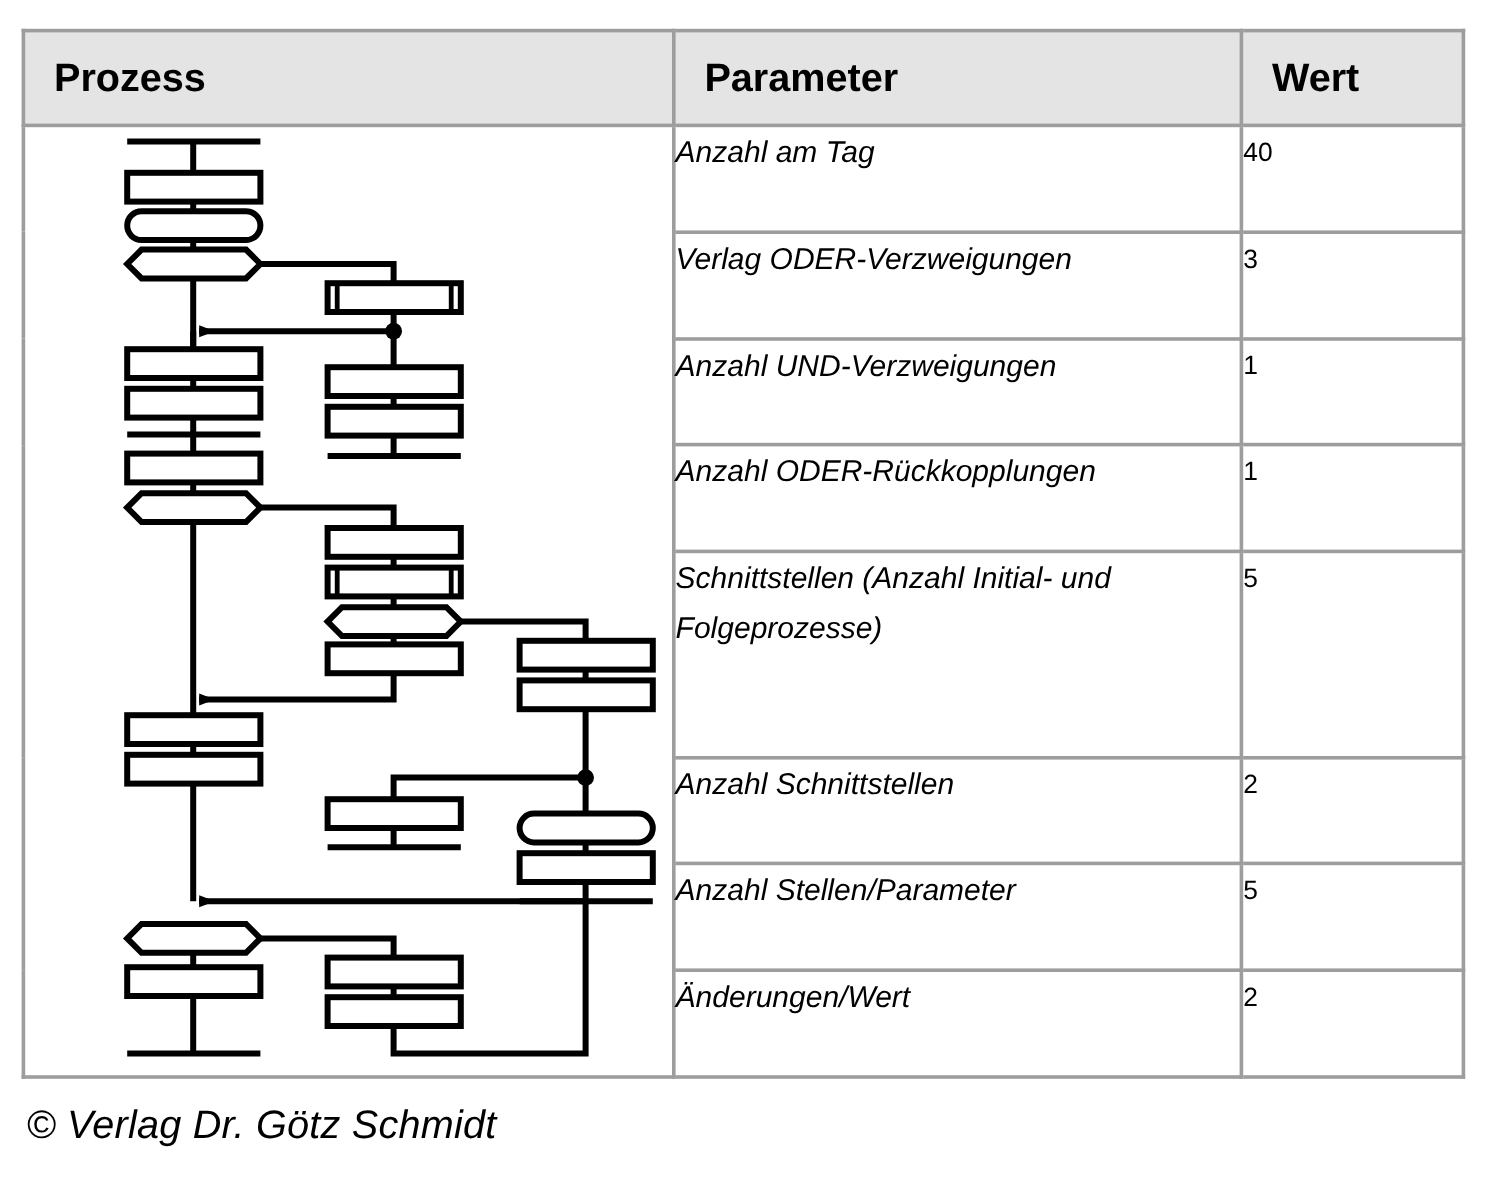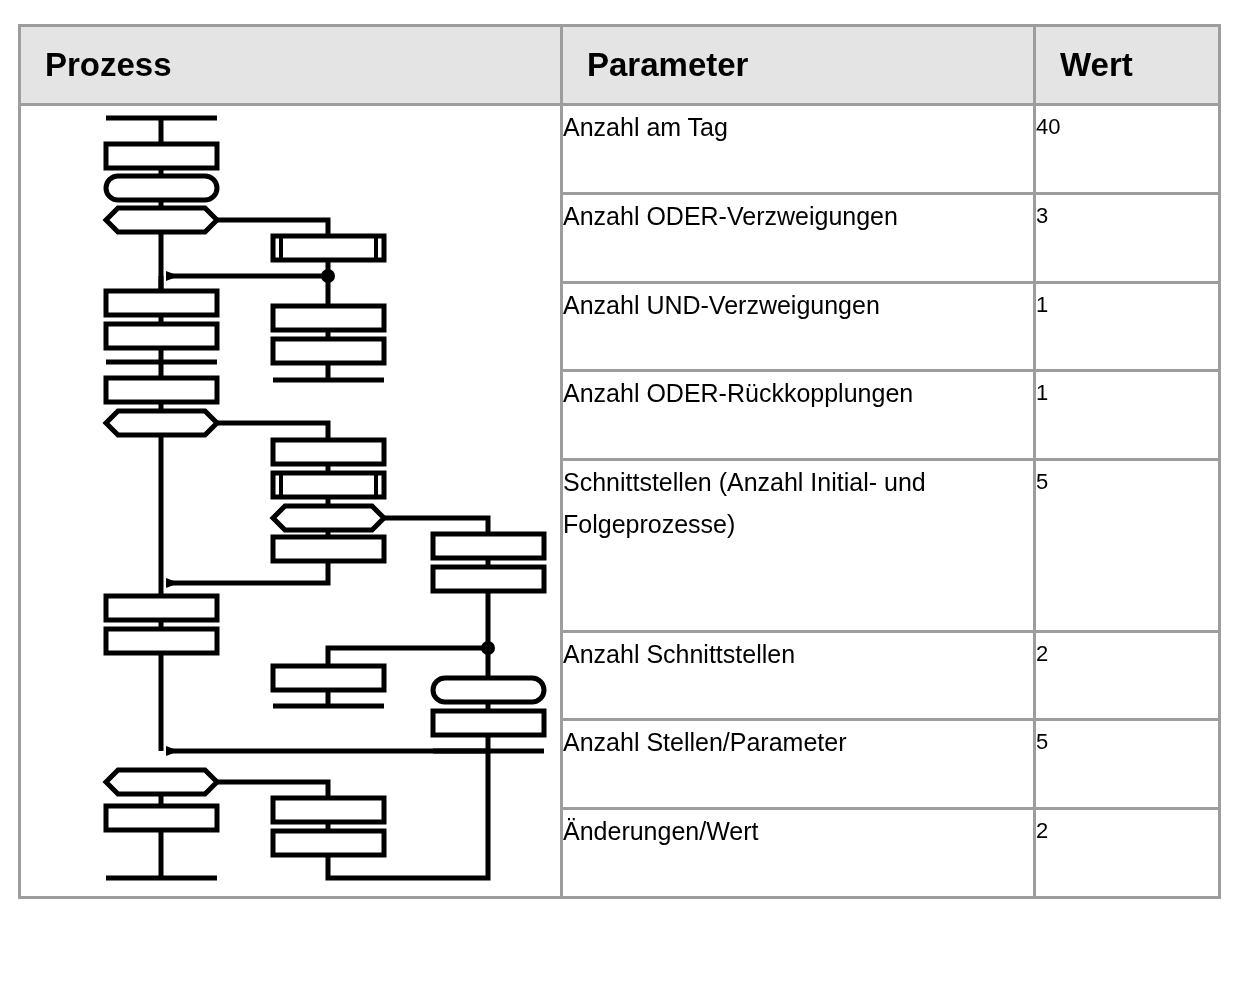--- a/index.html
+++ b/index.html
@@ -41,20 +41,21 @@
     vertical-align:middle;
     letter-spacing:0px;
   }
   table.matrix thead th.h-wert{}
 
   td.cell-param{
     font-size:25px;
     line-height:42px;
     padding:16px 14px 16px 22px;
     vertical-align:top;
+    font-style:italic;
   }
   td.cell-wert{
     font-size:22px;
     line-height:42px;
     padding:16px 10px 16px 22px;
     vertical-align:top;
   }
   td.cell-diagram{
     padding:0;
     height:790px;
@@ -213,21 +214,21 @@
 
               </g>
             </svg>
           </div>
         </td>
         <td class="cell-param">Anzahl am Tag</td>
         <td class="cell-wert">40</td>
       </tr>
 
       <tr>
-        <td class="cell-param">Anzahl ODER-Verzweigungen</td>
+        <td class="cell-param">Verlag ODER-Verzweigungen</td>
         <td class="cell-wert">3</td>
       </tr>
 
       <tr>
         <td class="cell-param">Anzahl UND-Verzweigungen</td>
         <td class="cell-wert">1</td>
       </tr>
 
       <tr>
         <td class="cell-param">Anzahl ODER-Rückkopplungen</td>
@@ -250,14 +251,15 @@
       </tr>
 
       <tr>
         <td class="cell-param">Änderungen/Wert</td>
         <td class="cell-wert">2</td>
       </tr>
 
     </tbody>
   </table>
 
+  <div class="footer">© Verlag Dr. Götz Schmidt</div>
 
 </div>
 
 </body></html>

